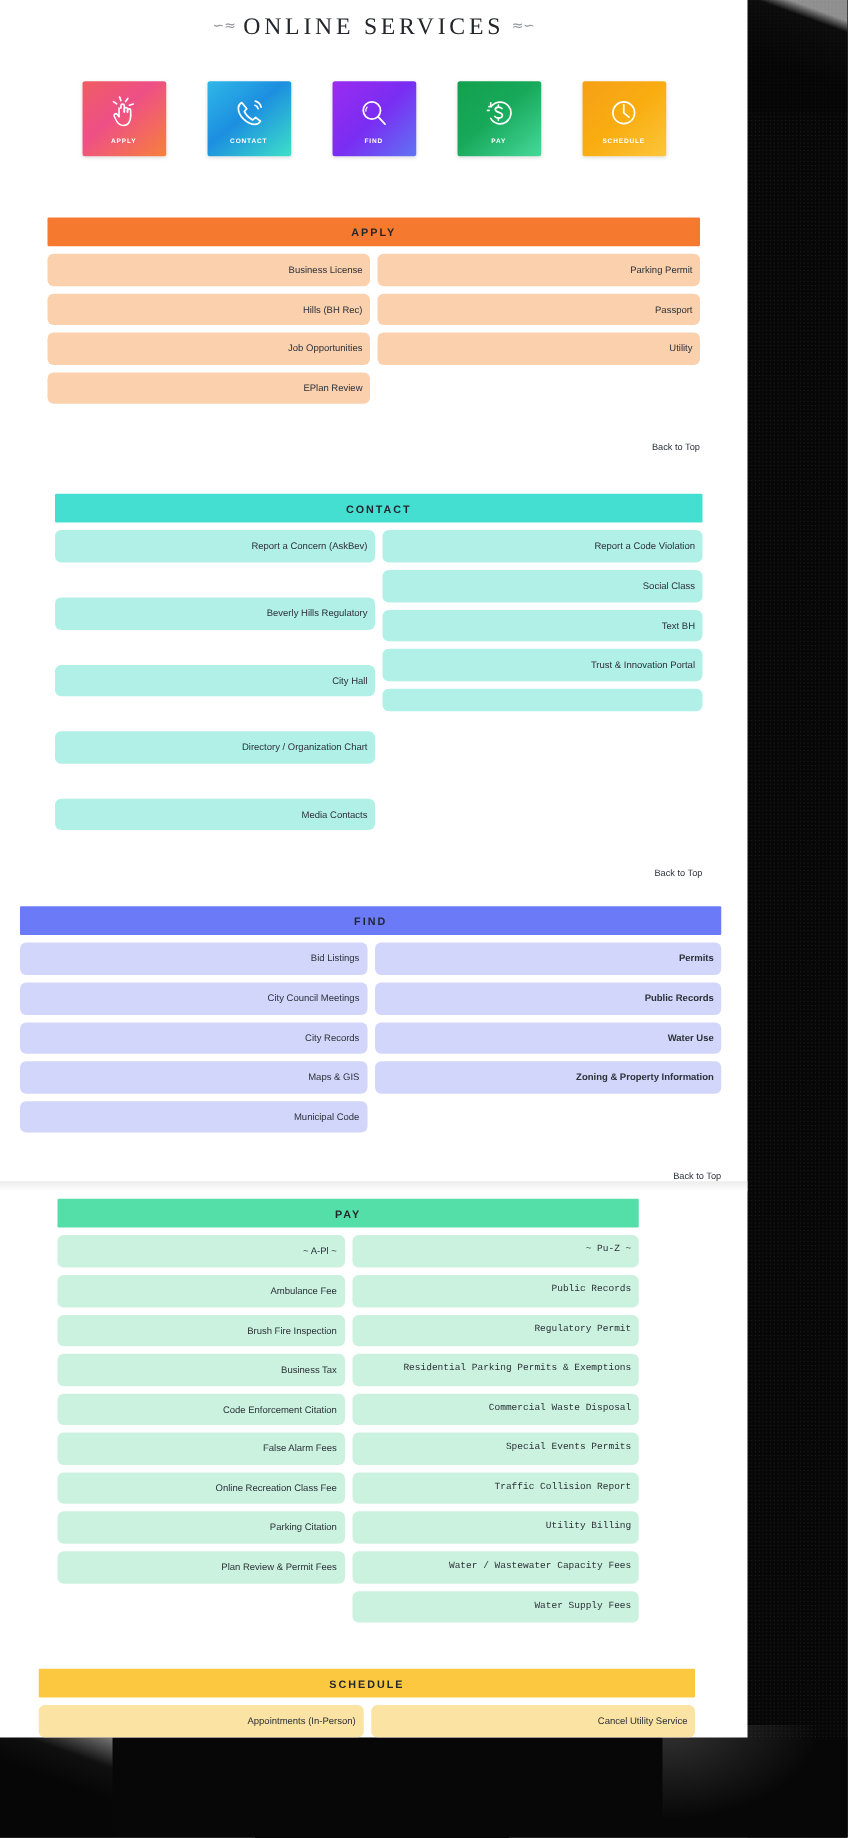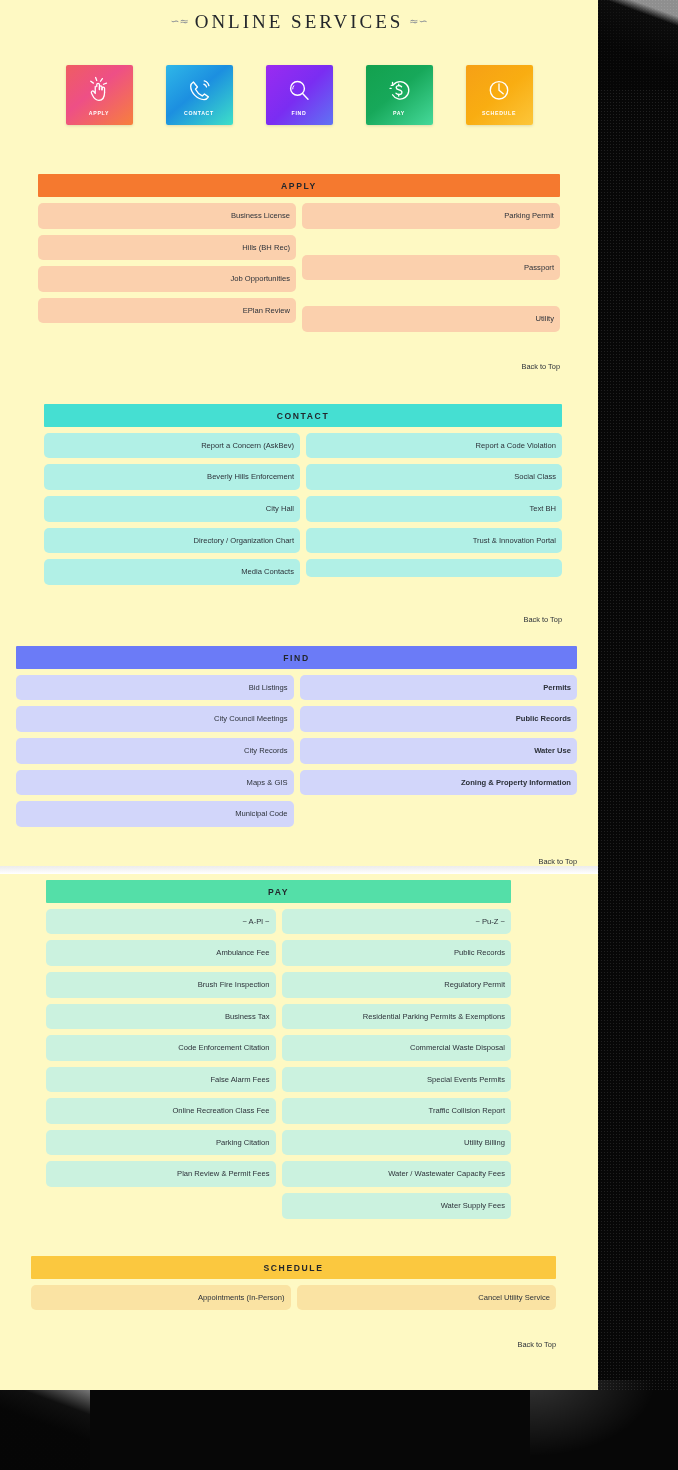--- a/index.html
+++ b/index.html
@@ -36,21 +36,21 @@
     background: linear-gradient(20deg, #050505 55%, #1a1a1a 78%, #ffffff 100%);
     opacity: .45;
   }
   #frame-curve-br {
     position: absolute; left: 530px; top: 1380px; width: 148px; height: 90px;
     background: radial-gradient(ellipse at 0% 0%, rgba(255,255,255,.18), transparent 60%);
   }
   #page {
     position: absolute; top: 0; left: 0;
     width: 598px; height: 1390px;
-    background: #fef9c3;
+    background: #ffffff;
     overflow: hidden;
   }
 
   
   .page-title {
     text-align: center;
     font-family: "Liberation Serif", serif;
     font-size: 19px;
     letter-spacing: 3px;
     color: #23262b;
@@ -143,30 +143,30 @@
 
   
   #sec-apply    { margin-top: 49px; padding: 0 38px 0 38px; }
   #sec-contact  { margin-top: 33px; padding: 0 36px 0 44px; }
   #sec-find     { margin-top: 22px; padding: 0 21px 0 16px; }
   #sec-pay      { padding: 0 87px 0 46px; margin-top: 6px; }
   #sec-schedule { margin-top: 31px; padding: 0 42px 0 31px; }
 
   #sec-apply .col    { width: 50%; }
   #sec-apply .col.l  { padding-right: 3px; }
-  #sec-apply .col.r  { padding-left: 3px; gap: 20px; }
+  #sec-apply .col.r  { padding-left: 3px; }
   #sec-contact .col  { width: 50%; }
-  #sec-contact .col.l{ padding-right: 3px; }
+  #sec-contact .col.l{ padding-right: 3px; gap: 22px; }
   #sec-contact .col.r{ padding-left: 3px; }
   #sec-find .col     { width: 50%; }
   #sec-find .col.l   { padding-right: 3px; }
   #sec-find .col.r   { padding-left: 3px; font-weight: bold; }
   #sec-pay .col      { width: 50%; }
   #sec-pay .col.l    { padding-right: 3px; }
-  #sec-pay .col.r    { padding-left: 3px; }
+  #sec-pay .col.r    { padding-left: 3px; font-family: Liberation Mono, monospace; }
   #sec-schedule .col { width: 50%; }
   #sec-schedule .col.l{ padding-right: 3px; }
   #sec-schedule .col.r{ padding-left: 3px; }
 
   
   .th-apply .section-head    { background: #f5792f; }
   .th-apply .pill            { background: #fbd0ad; }
   .th-contact .section-head  { background: #45dfd2; }
   .th-contact .pill          { background: #b1f0e6; }
   .th-find .section-head     { background: #6b7bf7; }
@@ -272,21 +272,21 @@
         </div>
       </div>
       <div class="back-to-top">Back to Top</div>
     </div>
 
     <div class="section th-contact" id="sec-contact">
       <div class="section-head">CONTACT</div>
       <div class="grid">
         <div class="col l">
           <div class="pill">Report a Concern (AskBev)</div>
-          <div class="pill">Beverly Hills Enforcement</div>
+          <div class="pill">Beverly Hills Regulatory</div>
           <div class="pill">City Hall</div>
           <div class="pill">Directory / Organization Chart</div>
           <div class="pill">Media Contacts</div>
         </div>
         <div class="col r">
           <div class="pill">Report a Code Violation</div>
           <div class="pill">Social Class</div>
           <div class="pill">Text BH</div>
           <div class="pill">Trust &amp; Innovation Portal</div>
           <div class="pill empty"></div>

